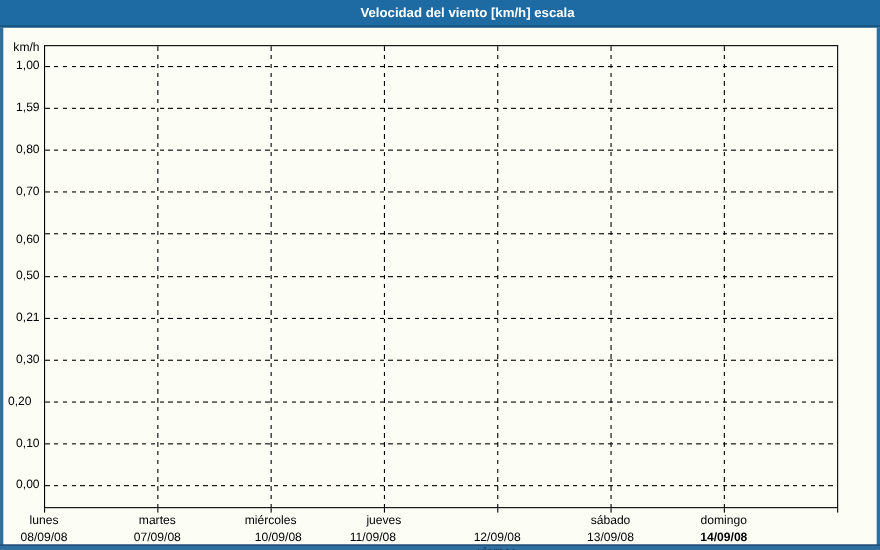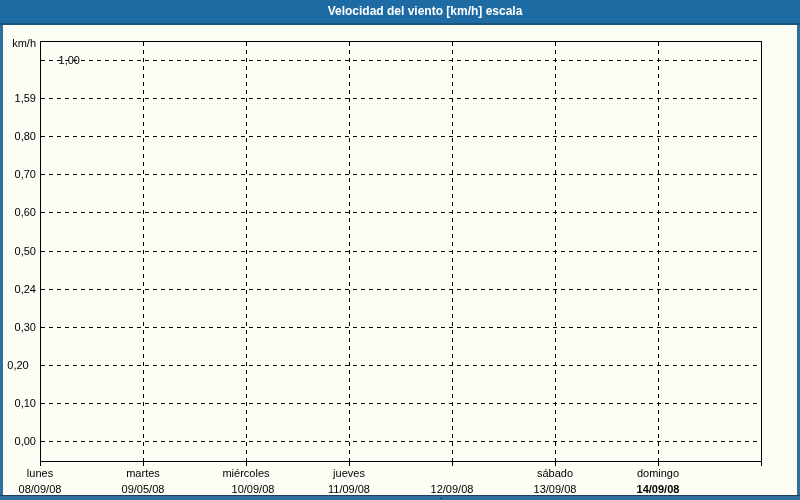--- a/index.html
+++ b/index.html
@@ -90,39 +90,39 @@
       <div class="x-tick" style="left: 40px;"></div>
       <div class="x-tick" style="left: 143px;"></div>
       <div class="x-tick" style="left: 246px;"></div>
       <div class="x-tick" style="left: 349px;"></div>
       <div class="x-tick" style="left: 452px;"></div>
       <div class="x-tick" style="left: 555px;"></div>
       <div class="x-tick" style="left: 658px;"></div>
       <div class="x-tick" style="left: 761px;"></div>
     </div>
   <div id="label-layer">
-      <div class="y-label" style="top: 53px; margin-left: 44px;">1,00</div>
+      <div class="y-label" style="top: 53px;">1,00</div>
       <div class="y-label" style="top: 91px;">1,59</div>
       <div class="y-label" style="top: 129px;">0,80</div>
       <div class="y-label" style="top: 167px;">0,70</div>
-      <div class="y-label" style="top: 205px;">0,60</div>
+      <div class="y-label" style="top: 211px;">0,60</div>
       <div class="y-label" style="top: 244px;">0,50</div>
-      <div class="y-label" style="top: 282px;">0,24</div>
+      <div class="y-label" style="top: 282px;">0,21</div>
       <div class="y-label" style="top: 320px;">0,30</div>
       <div class="y-label" style="top: 358px; text-align: center;">0,20</div>
       <div class="y-label" style="top: 396px;">0,10</div>
       <div class="y-label" style="top: 434px;">0,00</div>
       <div class="day-label" style="left: -11px;">lunes</div>
       <div class="date-label" style="left: -11px;">08/09/08</div>
       <div class="day-label" style="left: 92px;">martes</div>
-      <div class="date-label" style="left: 92px;">09/05/08</div>
+      <div class="date-label" style="left: 92px;">07/09/08</div>
       <div class="day-label" style="left: 195px;">miércoles</div>
       <div class="date-label" style="left: 202px;">10/09/08</div>
       <div class="day-label" style="left: 298px;">jueves</div>
-      <div class="date-label" style="left: 298px;">11/09/08</div>
+      <div class="date-label" style="left: 288px;">11/09/08</div>
       <div class="day-label" style="left: 401px; margin-top: 29px;">viernes</div>
       <div class="date-label" style="left: 401px;">12/09/08</div>
       <div class="day-label" style="left: 504px;">sábado</div>
       <div class="date-label" style="left: 504px;">13/09/08</div>
       <div class="day-label" style="left: 607px;">domingo</div>
       <div class="date-label" style="left: 607px; font-weight: bold;">14/09/08</div>
     </div>
 </div>
 
 </body></html>

